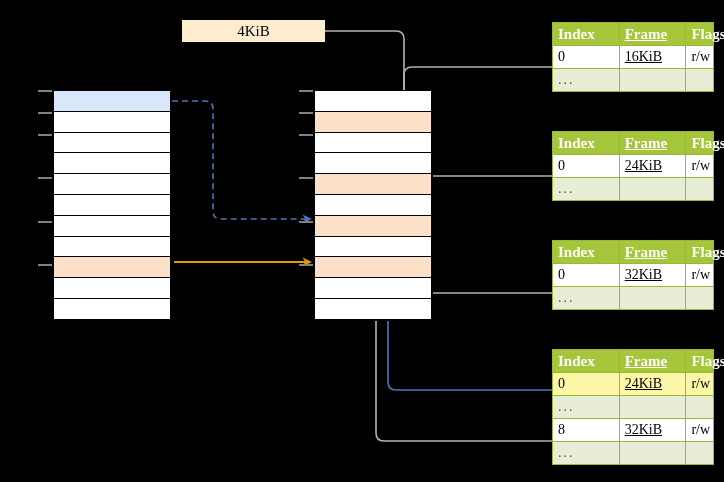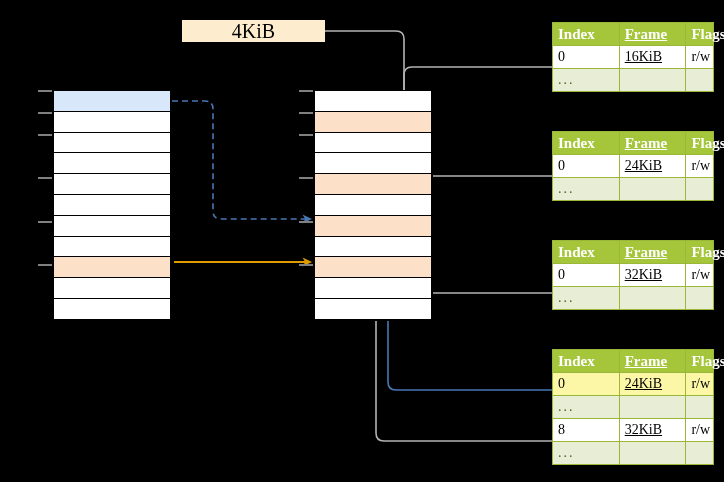--- a/index.html
+++ b/index.html
@@ -39,21 +39,21 @@
     width: 14px;
     height: 0;
     border-top: 2px solid #808080;
   }
 
   
   .caption {
     position: absolute;
     background: #fdeccd;
     color: #000000;
-    font-size: 20px;
+    font-size: 15px;
     line-height: 22px;
     text-align: center;
     box-sizing: border-box;
   }
 
   
   .pt {
     position: absolute;
     border-collapse: collapse;
     border-spacing: 0;

